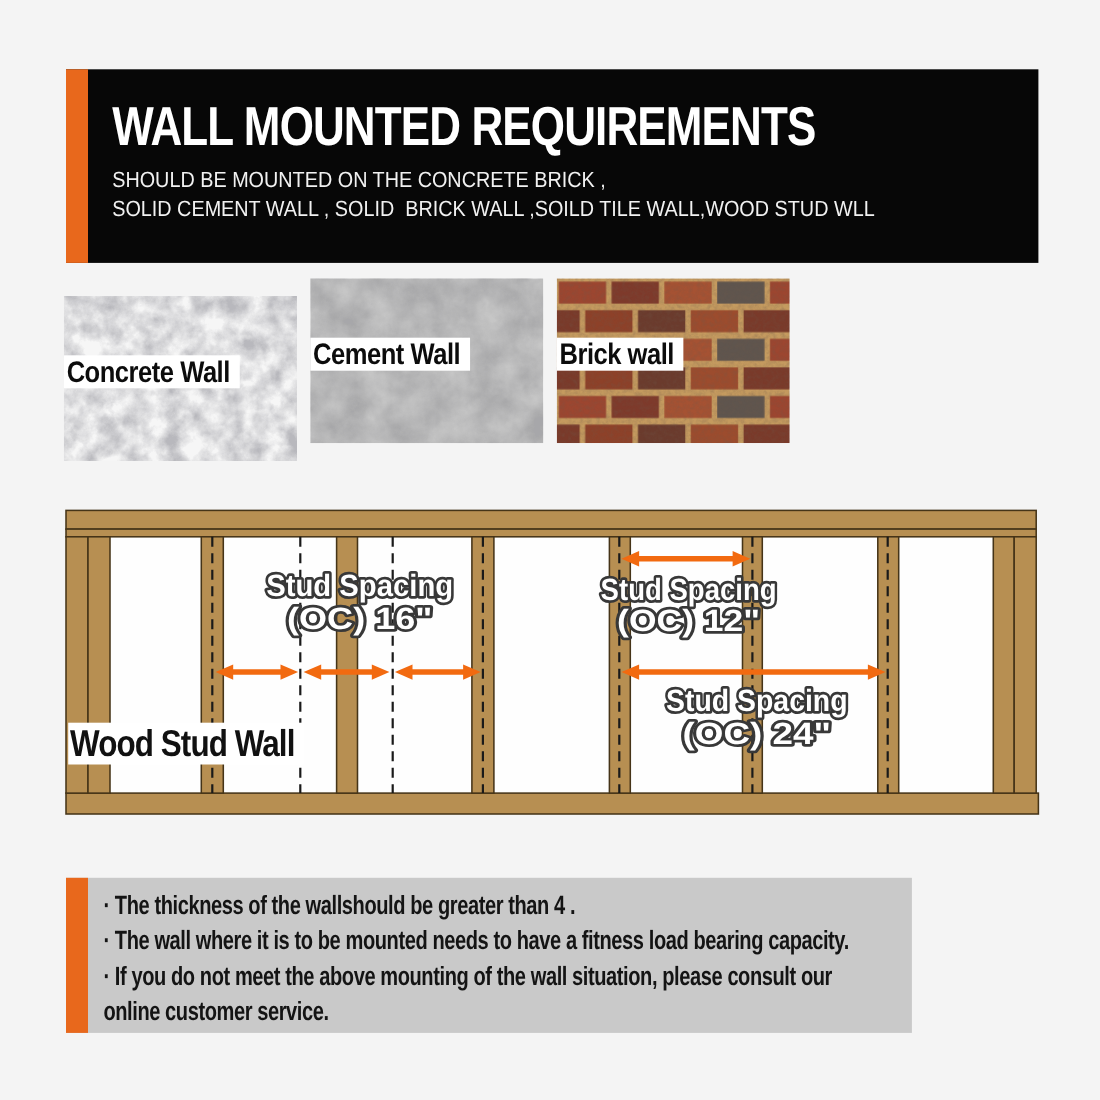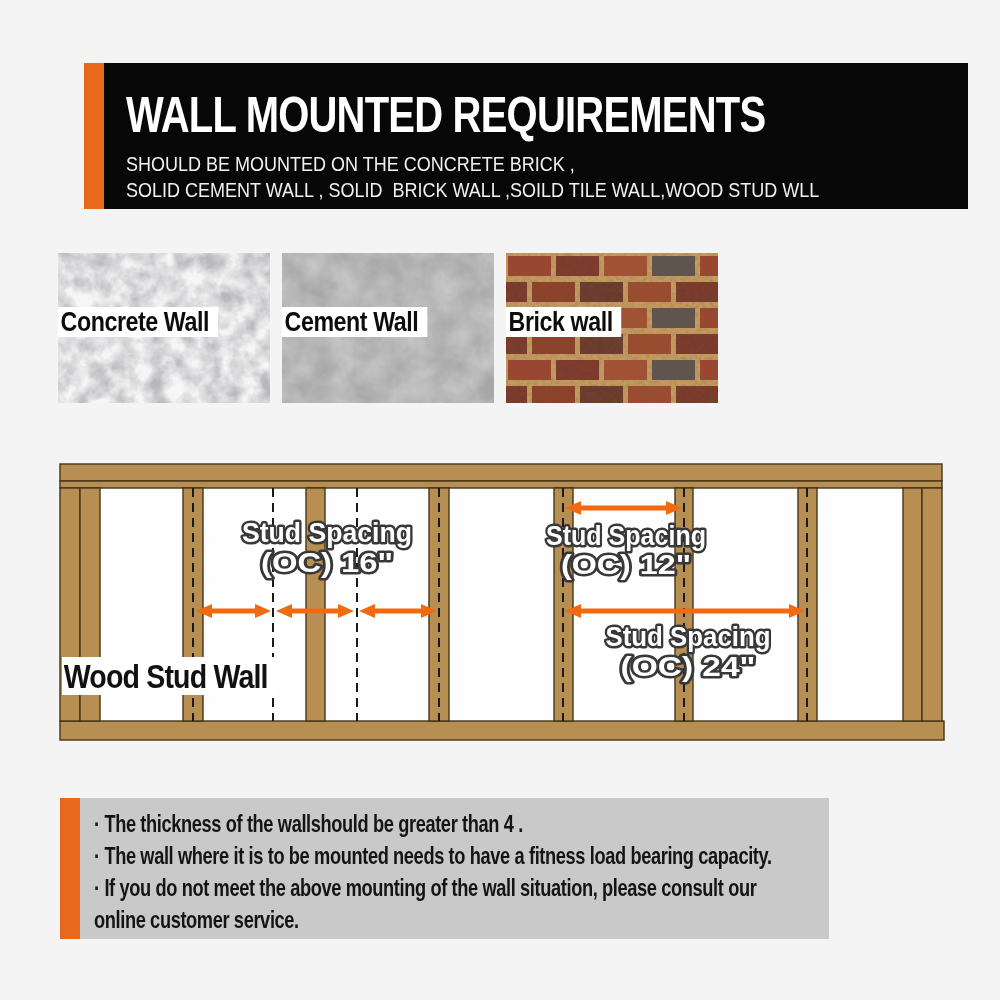--- a/index.html
+++ b/index.html
@@ -1,20 +1,20 @@
 <!DOCTYPE html>
 <html><head>
 <meta charset="utf-8">
 <style>
   html,body{margin:0;padding:0;}
   body{font-family:"Liberation Sans",sans-serif;}
   .page{position:relative;width:1000px;height:1000px;background:#f4f4f4;overflow:hidden;}
 
   
-  .header{position:absolute;left:60px;top:63px;width:884px;height:146px;background:#070707;margin-left:24px;}
+  .header{position:absolute;left:60px;top:63px;width:884px;height:176px;background:#070707;}
   .accent-bar{position:absolute;left:0;top:0;width:20px;height:100%;background:#e8681c;}
   .header-content{position:absolute;left:42px;top:0;}
   .title{margin-top:28px;font-weight:900;font-size:50px;line-height:48px;color:#ffffff;
          letter-spacing:-1px;white-space:pre;transform:scaleX(0.80);transform-origin:left top;}
   .subtitle{font-weight:400;font-size:20px;line-height:26px;color:#f1f1f1;white-space:pre;
             transform:scaleX(0.90);transform-origin:left top;}
   .subtitle.first{margin-top:12px;}
 
   
   .tile{position:absolute;top:253px;width:212px;height:150px;overflow:hidden;}
@@ -79,21 +79,21 @@
 
   <div class="header">
     <div class="accent-bar"></div>
     <div class="header-content">
       <div class="title">WALL MOUNTED REQUIREMENTS</div>
       <div class="subtitle first">SHOULD BE MOUNTED ON THE CONCRETE BRICK ,</div>
       <div class="subtitle">SOLID CEMENT WALL , SOLID  BRICK WALL ,SOILD TILE WALL,WOOD STUD WLL</div>
     </div>
   </div>
 
-  <div class="tile" style="left:58px;">
+  <div class="tile" style="left:58px;margin-top:16px;">
     <svg width="212" height="150">
       <rect width="212" height="150" fill="#f6f6f6"></rect>
       <rect width="212" height="150" filter="url(#concreteF)" opacity="0.85"></rect>
     </svg>
     <div class="chip">Concrete Wall</div>
   </div>
 
   <div class="tile" style="left:282px;">
     <svg width="212" height="150">
       <rect width="212" height="150" fill="#c6c6c6"></rect>

